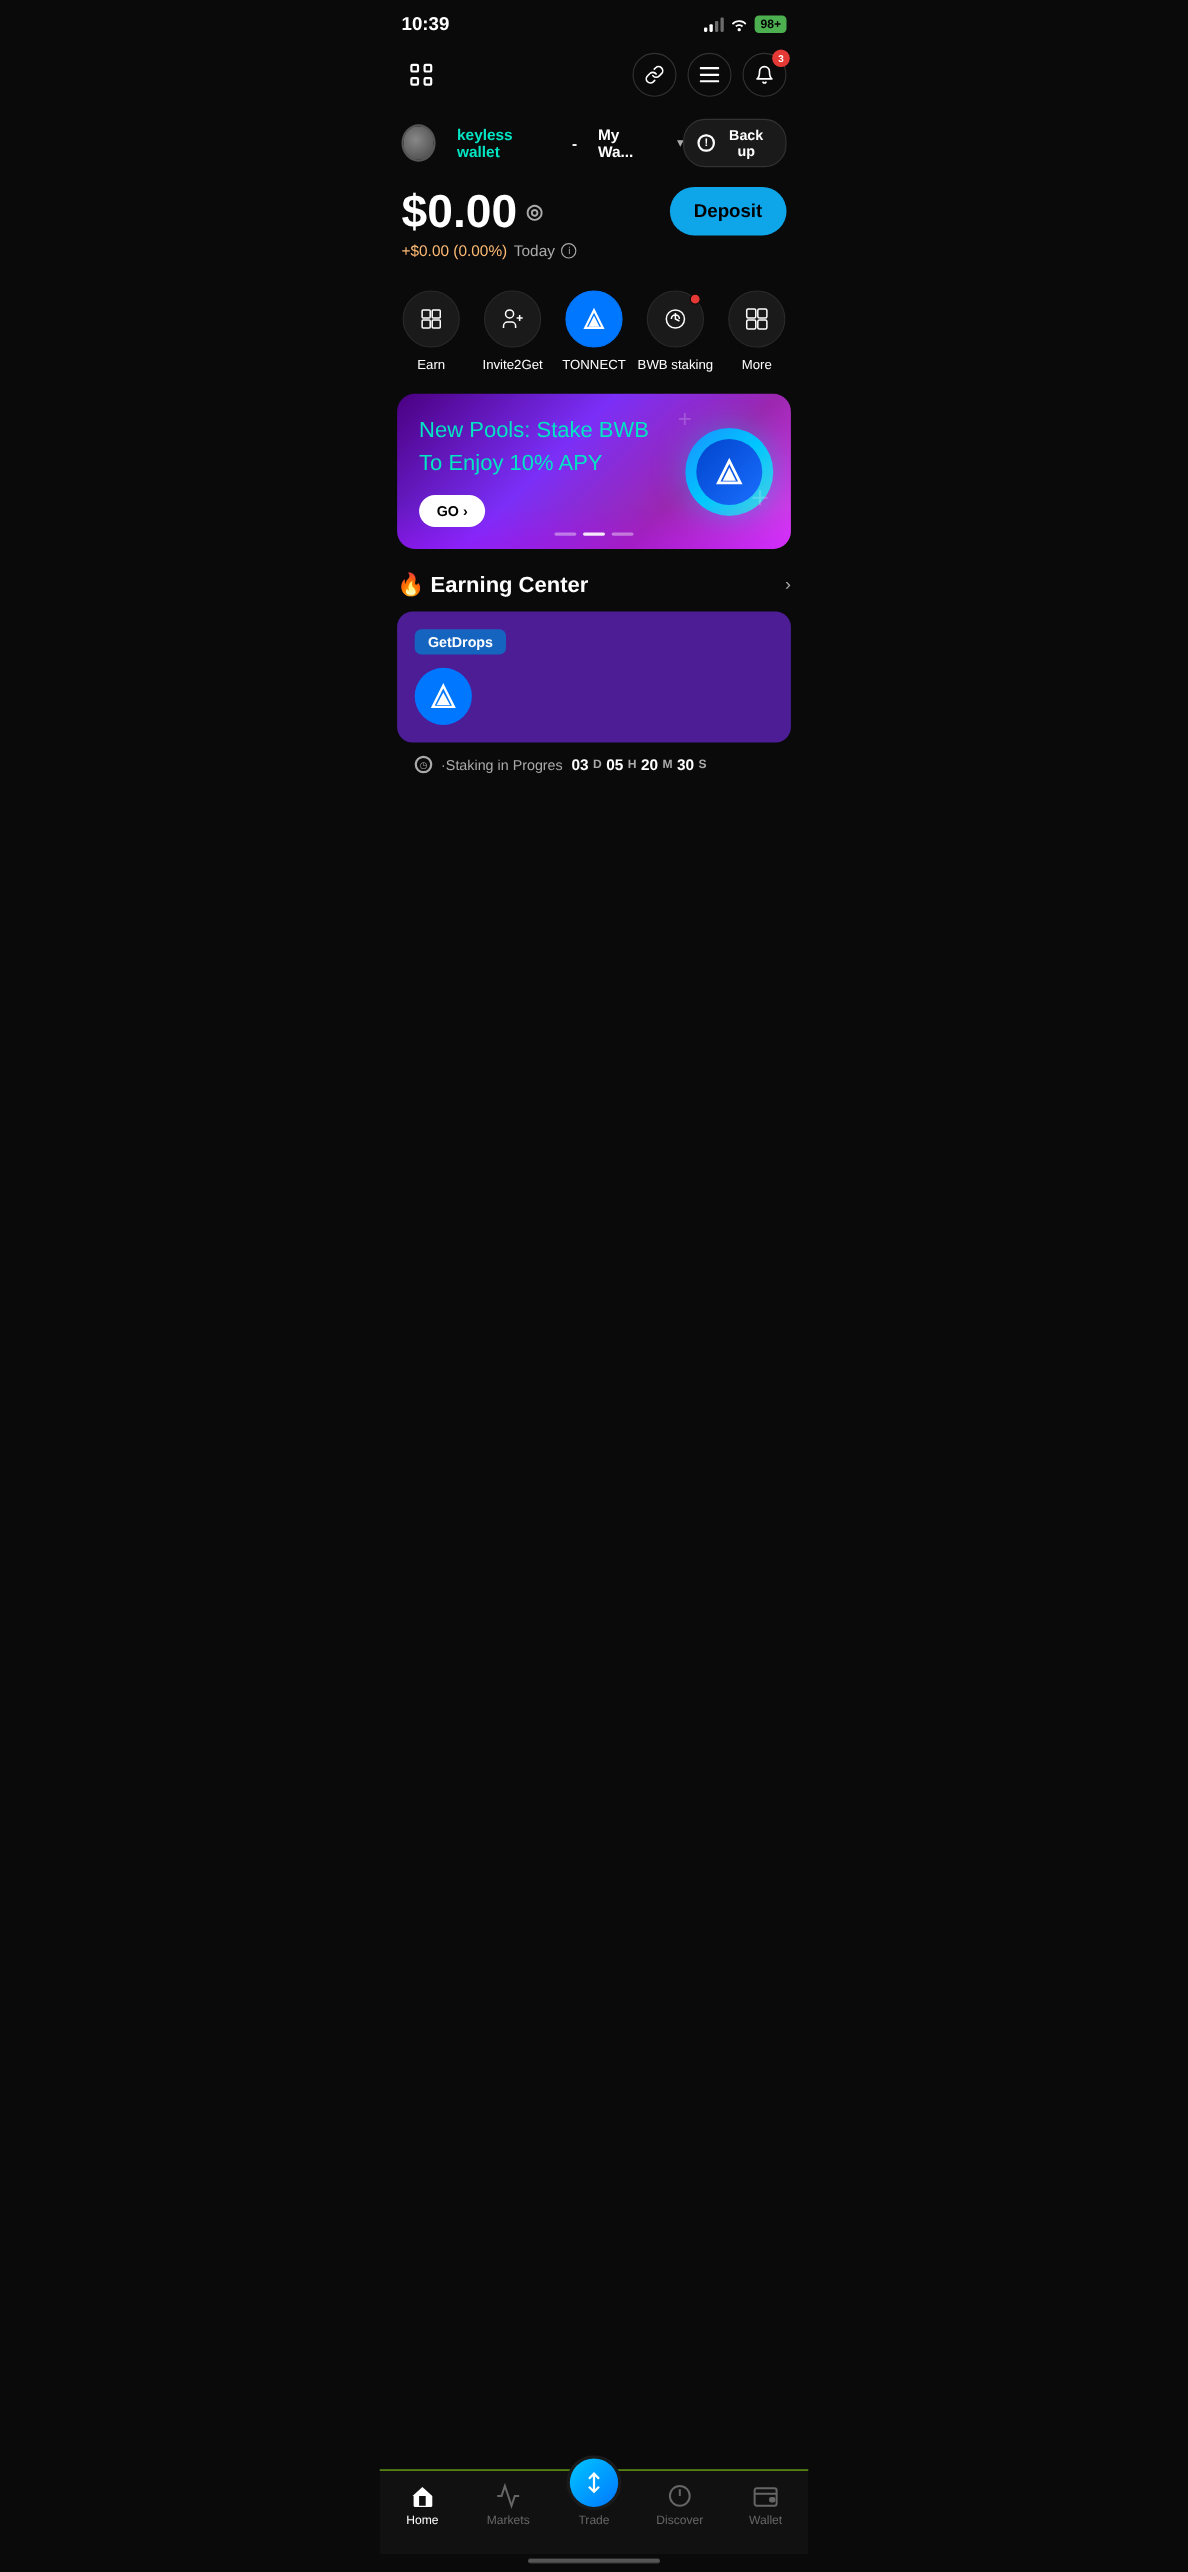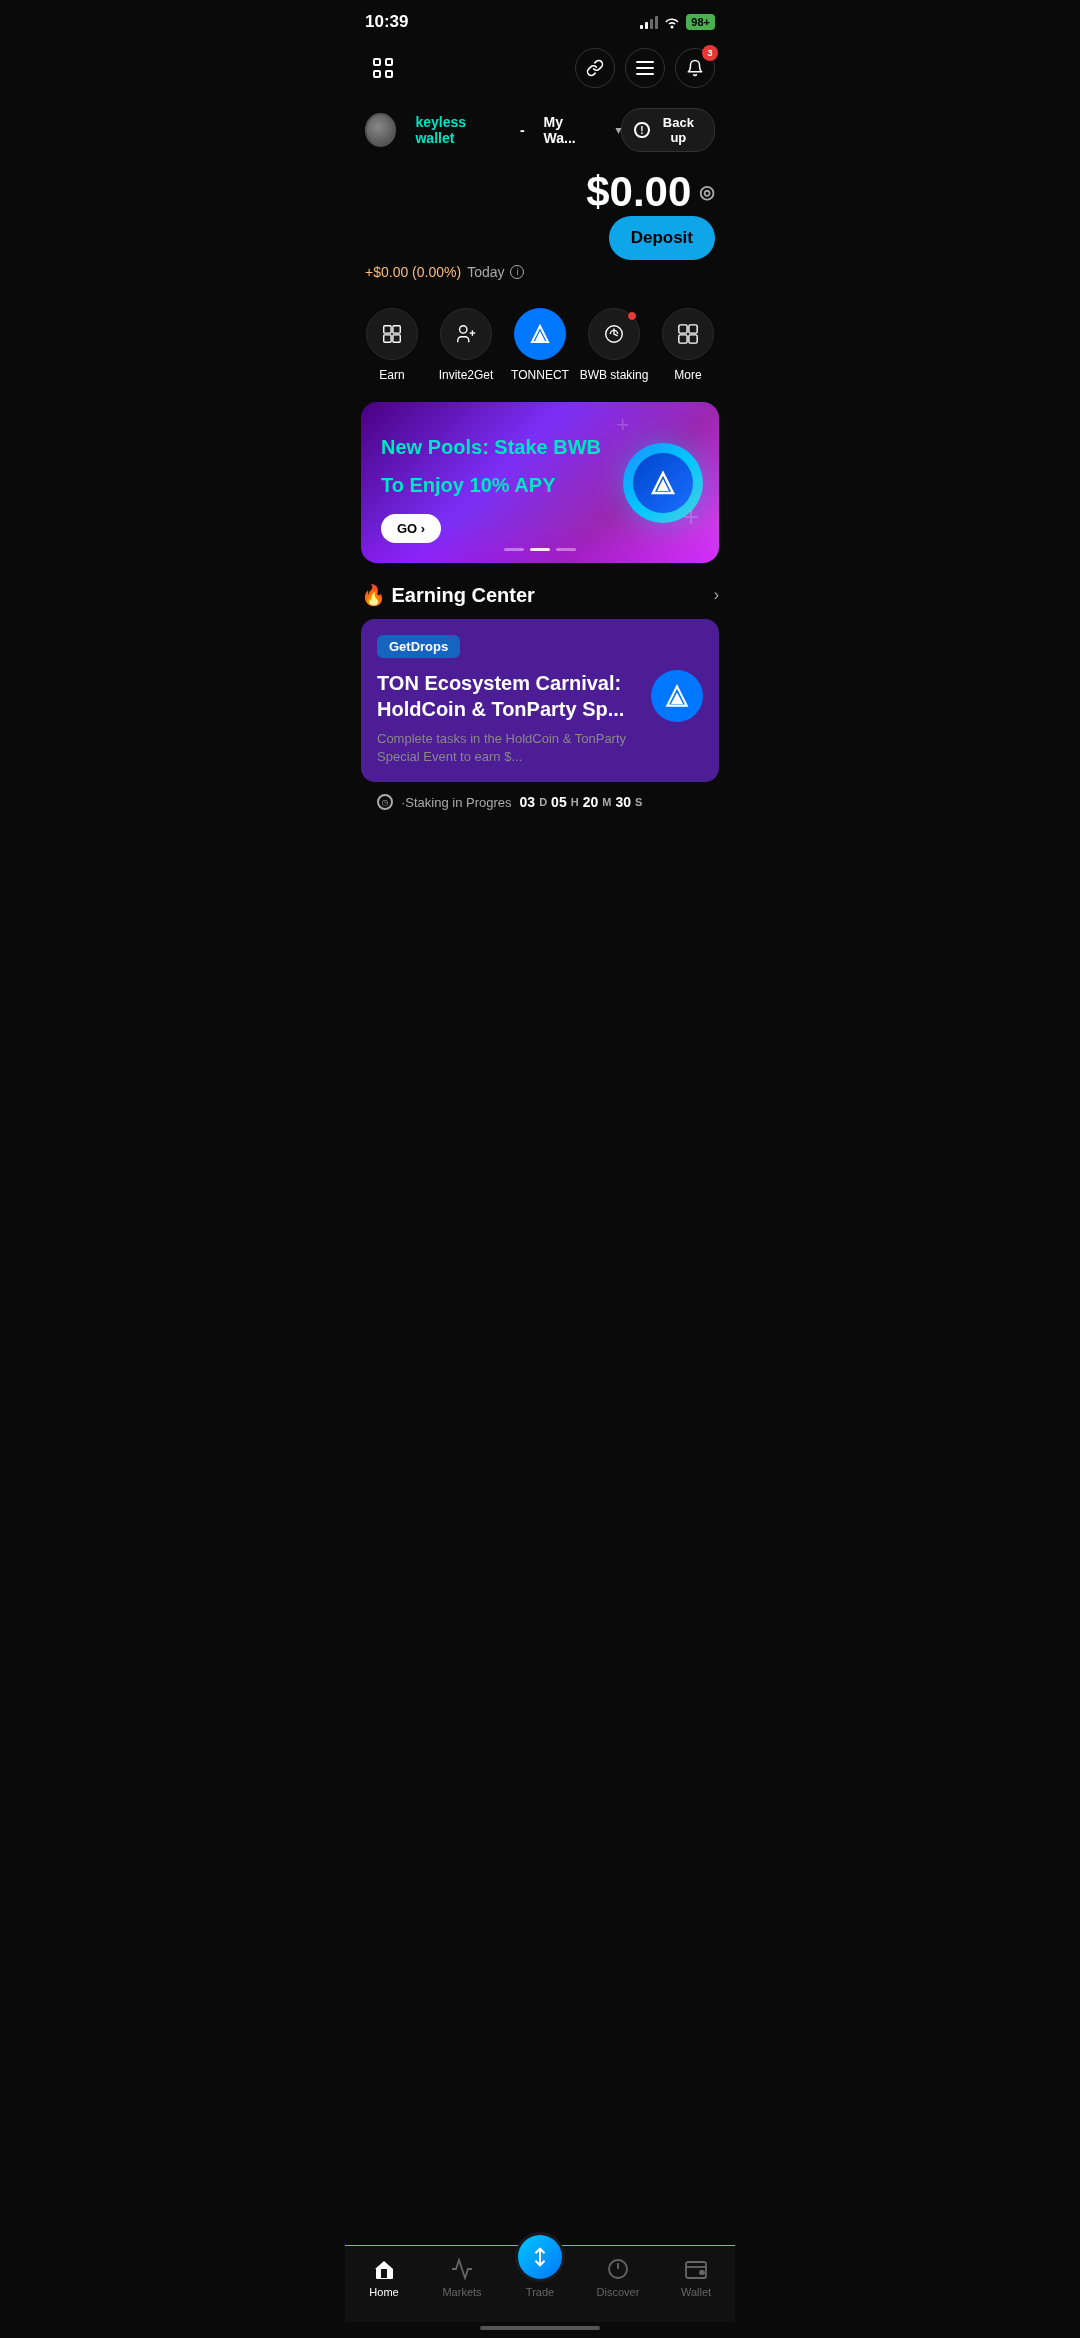--- a/index.html
+++ b/index.html
@@ -163,24 +163,23 @@
       display: flex;
       align-items: center;
       justify-content: center;
       font-size: 10px;
       font-weight: 900;
     }
 
     
     .balance-row {
       display: flex;
-      align-items: flex-end;
+      align-items: center;
       justify-content: space-between;
       margin-bottom: 4px;
-      flex-direction: column;
     }
     .balance-amount {
       font-size: 42px;
       font-weight: 700;
       color: #fff;
       display: flex;
       align-items: center;
       gap: 8px;
     }
     .eye-icon {
@@ -275,25 +274,24 @@
       position: relative;
       overflow: hidden;
       min-height: 140px;
     }
     .banner-content {
       position: relative;
       z-index: 2;
     }
     .banner-title {
       font-size: 20px;
-      font-weight: 700;
+      font-weight: 400;
       color: #fff;
       margin-bottom: 4px;
       line-height: 1.3;
-      margin-top: 12px;
     }
     .banner-title span {
       color: #00e5c3;
     }
     .banner-go-btn {
       display: inline-flex;
       align-items: center;
       gap: 4px;
       background: #fff;
       color: #000;
@@ -726,24 +724,20 @@
 
 <div class="section">
   <div class="section-header">
     <span class="section-title">🔥 Earning Center</span>
     <span class="chevron-right">›</span>
   </div>
 
   <div class="earning-card">
     <div class="getdrops-badge">GetDrops</div>
     <div class="earning-content">
-      <div class="earning-text">
-        <div class="earning-title">TON Ecosystem Carnival: HoldCoin &amp; TonParty Sp...</div>
-        <div class="earning-desc">Complete tasks in the HoldCoin &amp; TonParty Special Event to earn $...</div>
-      </div>
       <div class="earning-logo">
         <svg width="28" height="28" viewBox="0 0 32 32" fill="white">
           <polygon points="16,5 27,27 5,27" fill="none" stroke="white" stroke-width="2.5"></polygon>
           <polygon points="16,12 23,25 9,25" fill="white"></polygon>
         </svg>
       </div>
     </div>
   </div>
 
   <div class="staking-footer">

